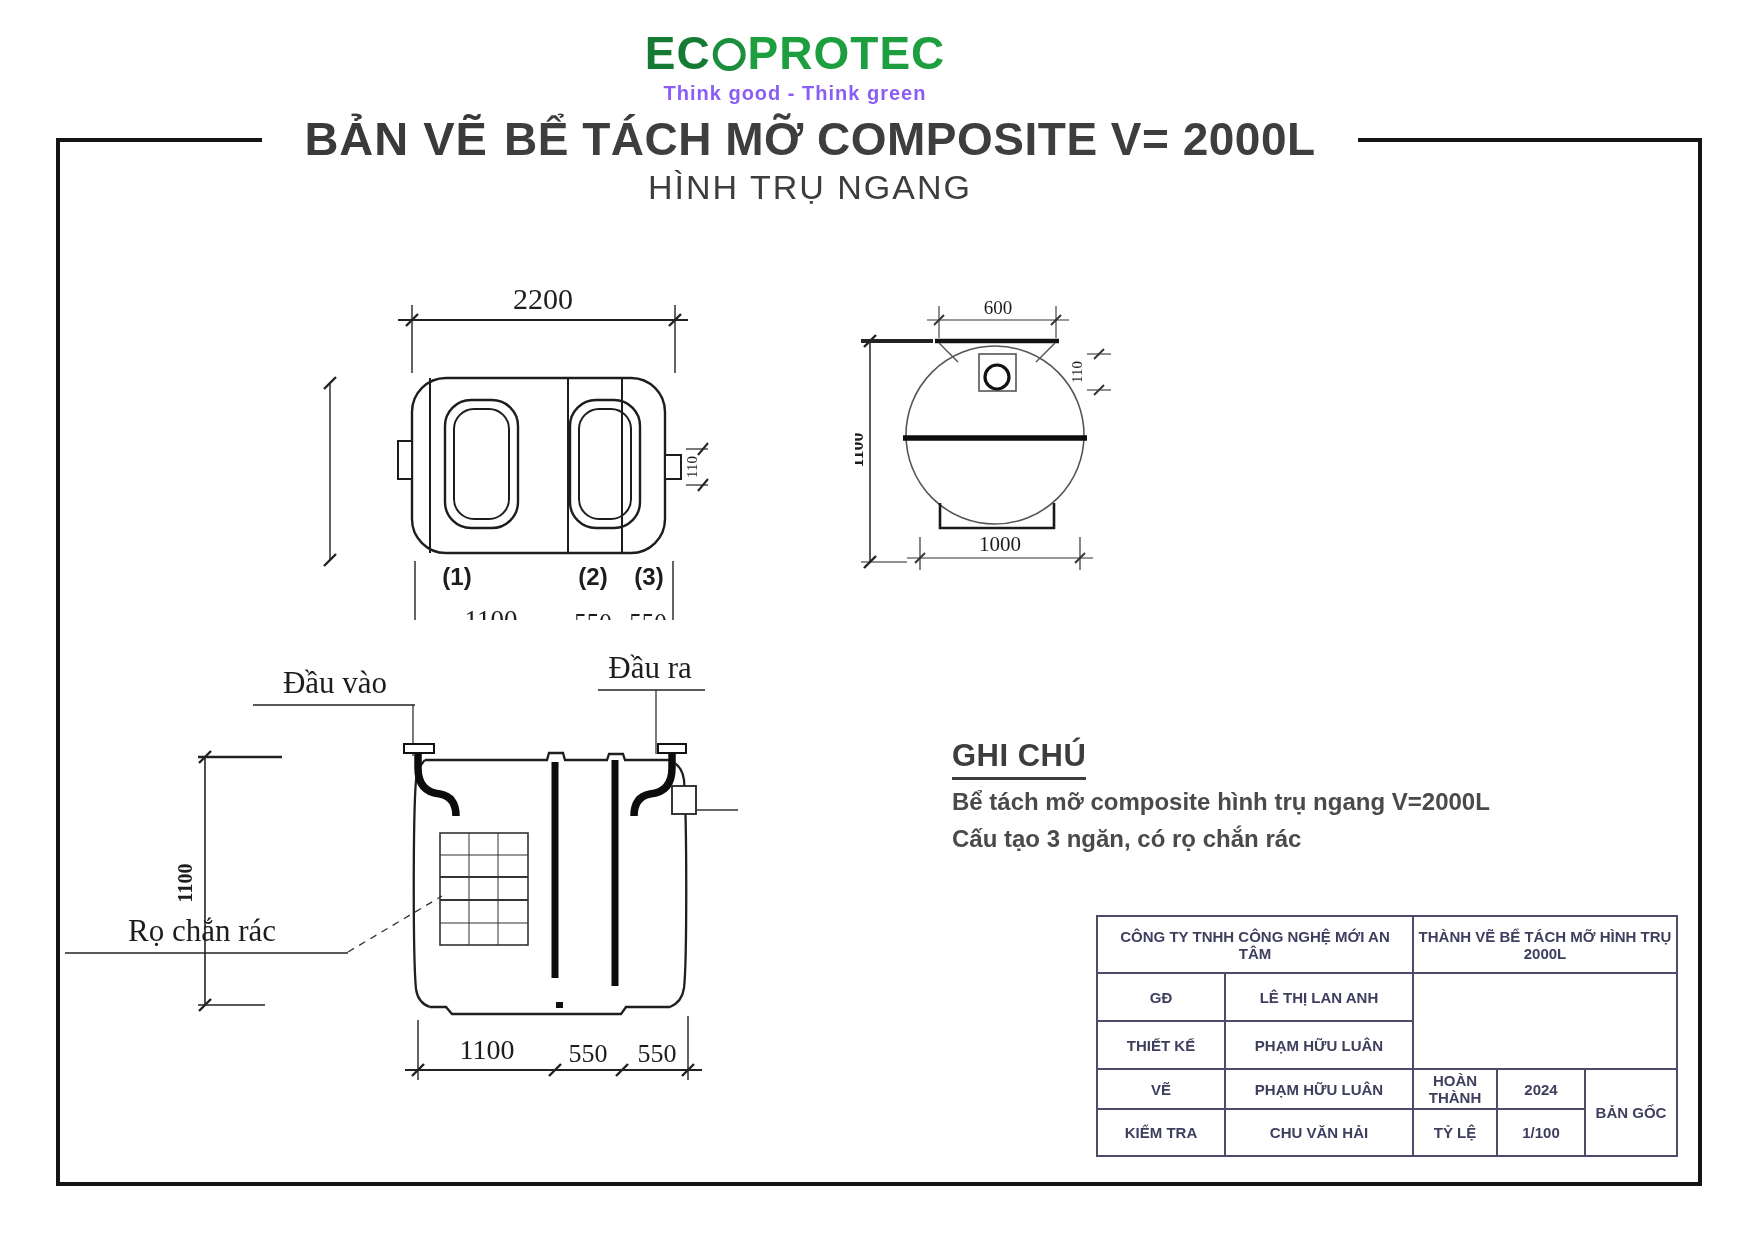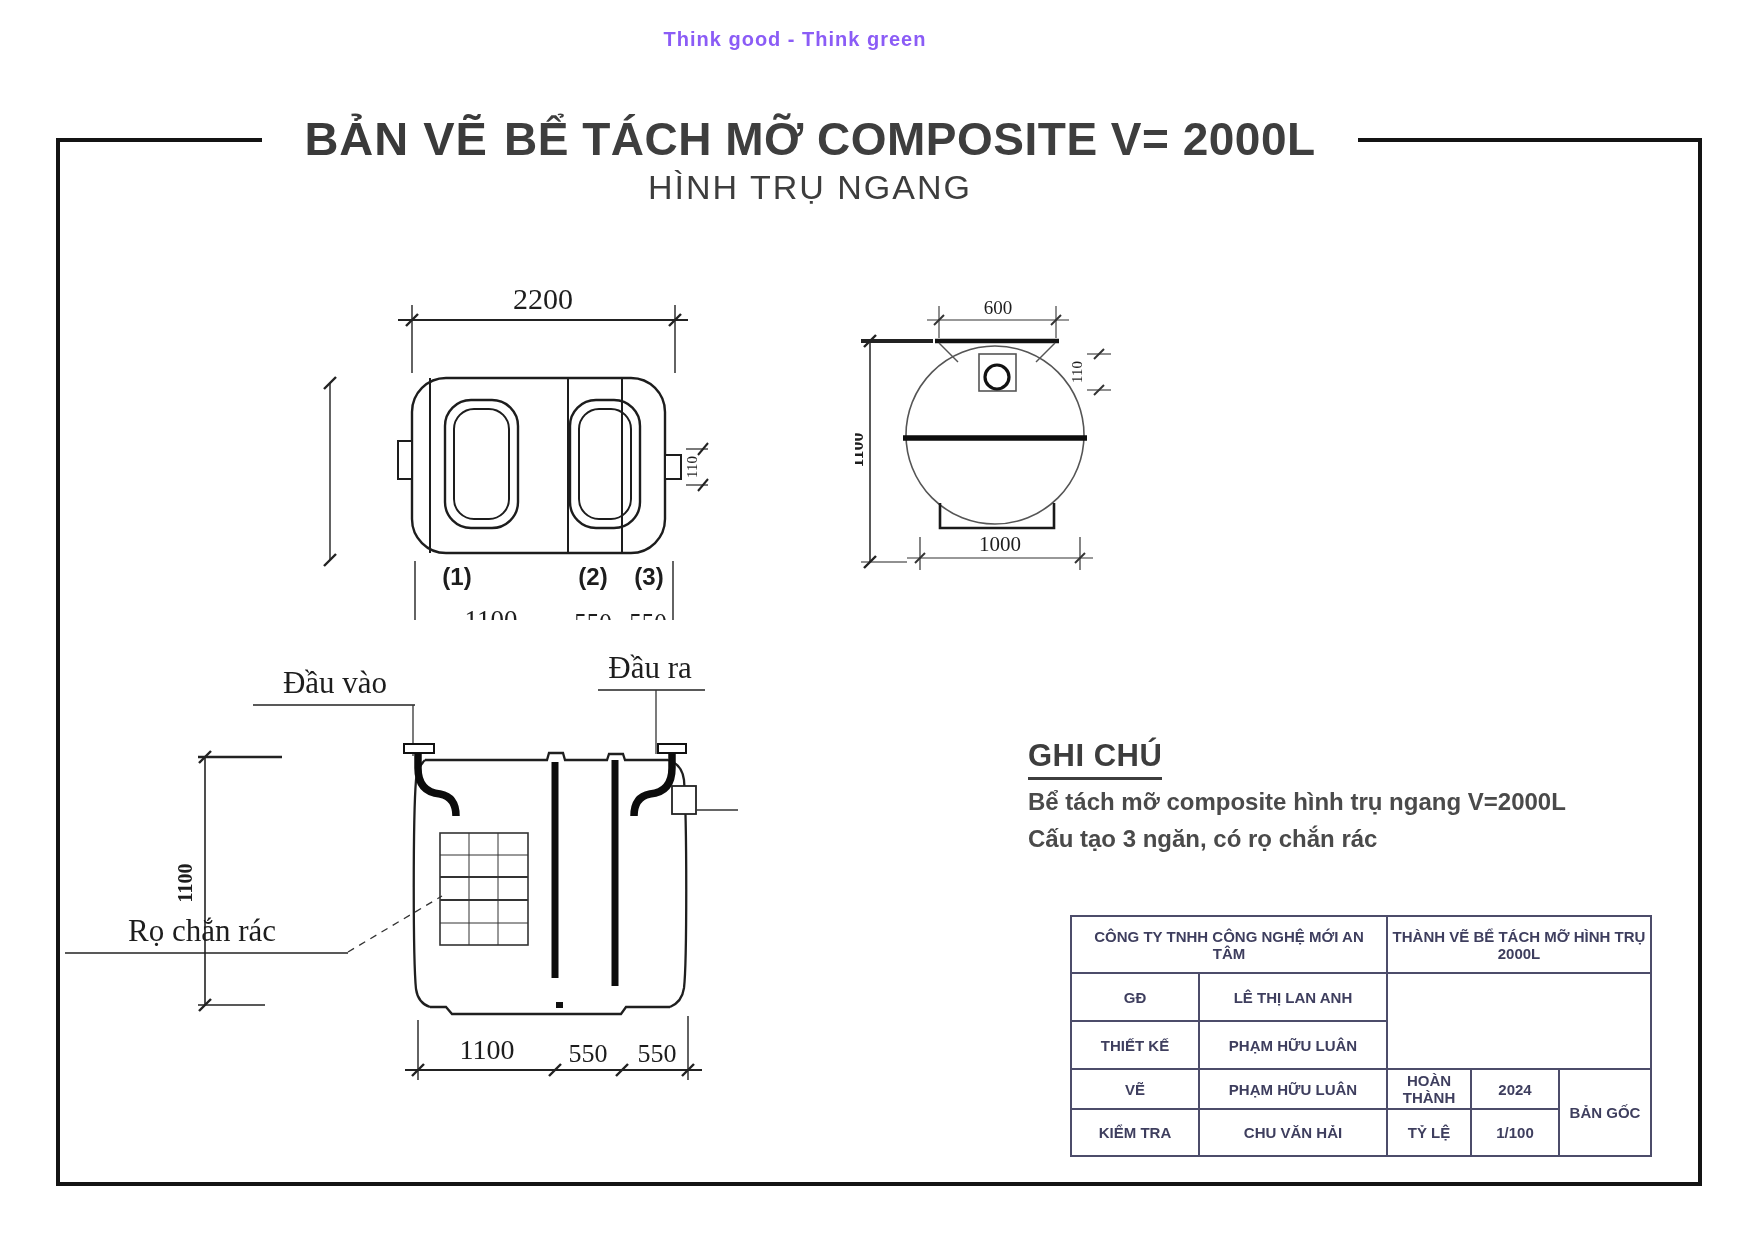--- a/index.html
+++ b/index.html
@@ -25,37 +25,38 @@
     display:flex; align-items:flex-end; justify-content:center; white-space:nowrap; }
   .title-bold { font-weight:900; font-size:47px; color:#3a3a3a; letter-spacing:1px; margin-right:16px; }
   .title-rest { font-weight:600; font-size:46px; color:#3e3e3e; letter-spacing:0.5px; }
   .subtitle { left:262px; top:168px; width:1096px; text-align:center; font-size:34px;
     font-weight:400; color:#3d3d3d; letter-spacing:2px; }
 
   svg text { font-family:"Liberation Serif", serif; fill:#1d1d1d; }
   svg .lbl-bold { font-family:"Liberation Sans", sans-serif; font-weight:700; }
 
   
-  .notes { left:1028px; top:738px; width:620px; }
+  .notes { left:952px; top:738px; width:620px; }
   .notes-head { display:inline-block; font-size:31px; font-weight:700; color:#3d3d3d;
     border-bottom:3px solid #3d3d3d; padding-bottom:3px; letter-spacing:0.5px; }
   .notes-line { margin-top:7px; font-size:24px; font-weight:600; color:#4a4a4a; line-height:30px; }
 
   
-  .tblock { left:1070px; top:915px; border-collapse:collapse; table-layout:fixed;
+  .tblock { left:1096px; top:915px; border-collapse:collapse; table-layout:fixed;
     color:#3e3e5e; font-weight:600; }
   .tblock td { border:2px solid #4c4c6a; text-align:center; vertical-align:middle;
     font-size:15px; padding:2px 4px; background:#ffffff; }
 </style>
 </head>
 <body>
 
 <div class="abs frame"></div>
 
 <div class="abs logo-wrap">
+  <div class="logo-line"><span>EC</span><span class="logo-o"></span><span class="rest">PROTEC</span></div>
   <div class="logo-tagline">Think good - Think green</div>
 </div>
 
 <div class="abs title-bar">
   <span class="title-bold">BẢN VẼ</span>
   <span class="title-rest">BỂ TÁCH MỠ COMPOSITE V= 2000L</span>
 </div>
 <div class="abs subtitle">HÌNH TRỤ NGANG</div>
 
 <svg class="abs" style="left:270px; top:245px;" width="440" height="375" viewBox="0 0 440 375">

